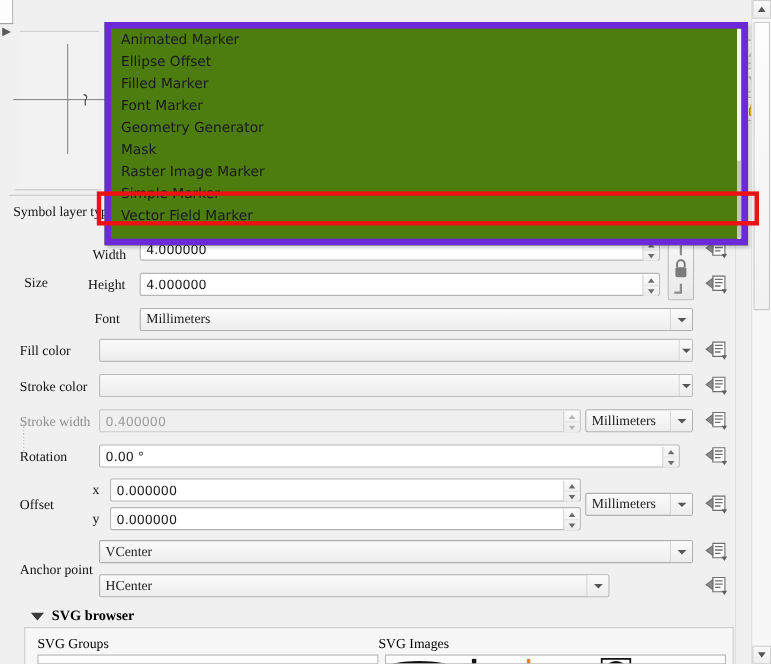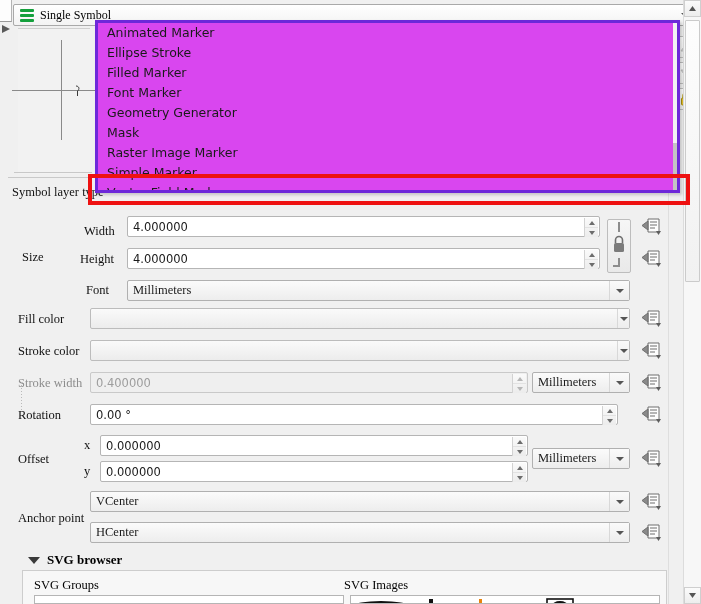--- a/index.html
+++ b/index.html
@@ -45,22 +45,22 @@
     position:absolute; left:18px; top:28px; width:72px; height:146px;
     background:#f2f2f2; border-top:1px solid #cfcfcf;
   }
   .cross-v { position:absolute; left:61px; top:40px; width:1px; height:100px; background:#8a8a8a; }
   .cross-h { position:absolute; left:12px; top:90px; width:120px; height:1px; background:#8a8a8a; }
   .marker-dot { position:absolute; left:74px; top:85px; width:8px; height:12px; }
   .hr-under-preview { position:absolute; left:14px; top:172px; width:78px; height:1px; background:#c8c8c8; }
 
   
   .dropdown {
-    position:absolute; left:95px; top:20px; width:585px; height:173px;
-    background:#d946ef; border:3px solid #6d28d9;
+    position:absolute; left:95px; top:20px; width:585px; height:203px;
+    background:#4d7c0f; border:6px solid #6d28d9;
     box-shadow:2px 2px 3px rgba(0,0,0,.18);
     overflow:hidden; z-index:40;
   }
   .dd-item {
     height:20px; line-height:20px; padding-left:9px;
     font-family:"DejaVu Sans", sans-serif; font-size:12.5px; color:#1a1a1a;
     white-space:nowrap;
   }
   .dd-item.selected { background:#0b7fd4; color:#ffffff; }
   .dd-scroll {
@@ -177,31 +177,20 @@
 
 <div id="root">
 
   <div class="left-strip">
     <div class="strip-box"></div>
     <svg class="strip-arrow" viewBox="0 0 10 10">
       <path d="M1 1 L9 5 L1 9 Z" fill="#5a5a5a"></path>
     </svg>
   </div>
 
-  <div class="symbol-combo">
-    <span class="ss-icon">
-      <i></i>
-        <i></i>
-        <i></i>
-    </span>
-    <span class="ss-label">Single Symbol</span>
-    <span class="combo-arrow-zone">
-      <span class="tri-down"></span>
-    </span>
-  </div>
 
   <div class="preview"></div>
   <div class="cross-v"></div>
   <div class="cross-h"></div>
   <svg class="marker-dot" viewBox="0 0 8 12">
     <path d="M2 1 C5 1, 6 4, 3.5 6 L3.5 11" stroke="#3b3b3b" stroke-width="1" fill="none"></path>
   </svg>
   <div class="hr-under-preview"></div>
   <div class="sep-line"></div>
 
@@ -352,21 +341,21 @@
         <span class="tri-down sm"></span>
       </span>
   </div>
 
   <div class="field combo" style="left:90px; top:491px; width:540px;">
     <span class="val">VCenter</span>
     <span class="cbarrow">
         <span class="tri-down sm"></span>
       </span>
   </div>
-  <div class="field combo" style="left:90px; top:522px; width:540px;">
+  <div class="field combo" style="left:90px; top:522px; width:464px;">
     <span class="val">HCenter</span>
     <span class="cbarrow">
         <span class="tri-down sm"></span>
       </span>
   </div>
 
   <div class="dd-btn" style="left:640px; top:216px;">
     <svg width="22" height="20" viewBox="0 0 22 20">
       <path d="M8 3 H19 V16 H8 Z" fill="#fdfdfd" stroke="#6f6f6f"></path>
       <path d="M10 6 H17 M10 9 H17 M10 12 H15" stroke="#6f6f6f" stroke-width="1.2"></path>
@@ -471,21 +460,21 @@
     <div class="vs-thumb" style="top:20px; height:262px;"></div>
     <div class="vs-btn" style="top:587px;">
       <svg width="9" height="7" viewBox="0 0 9 7">
         <path d="M4.5 6 L1 1 L8 1 Z" fill="#555"></path>
       </svg>
     </div>
   </div>
 
   <div class="dropdown">
     <div class="dd-item">Animated Marker</div>
-    <div class="dd-item">Ellipse Stroke</div>
+    <div class="dd-item">Ellipse Offset</div>
     <div class="dd-item">Filled Marker</div>
     <div class="dd-item">Font Marker</div>
     <div class="dd-item">Geometry Generator</div>
     <div class="dd-item">Mask</div>
     <div class="dd-item">Raster Image Marker</div>
     <div class="dd-item">Simple Marker</div>
     <div class="dd-item">Vector Field Marker</div>
     <div class="dd-scroll">
         <div class="thumb"></div>
       </div>

